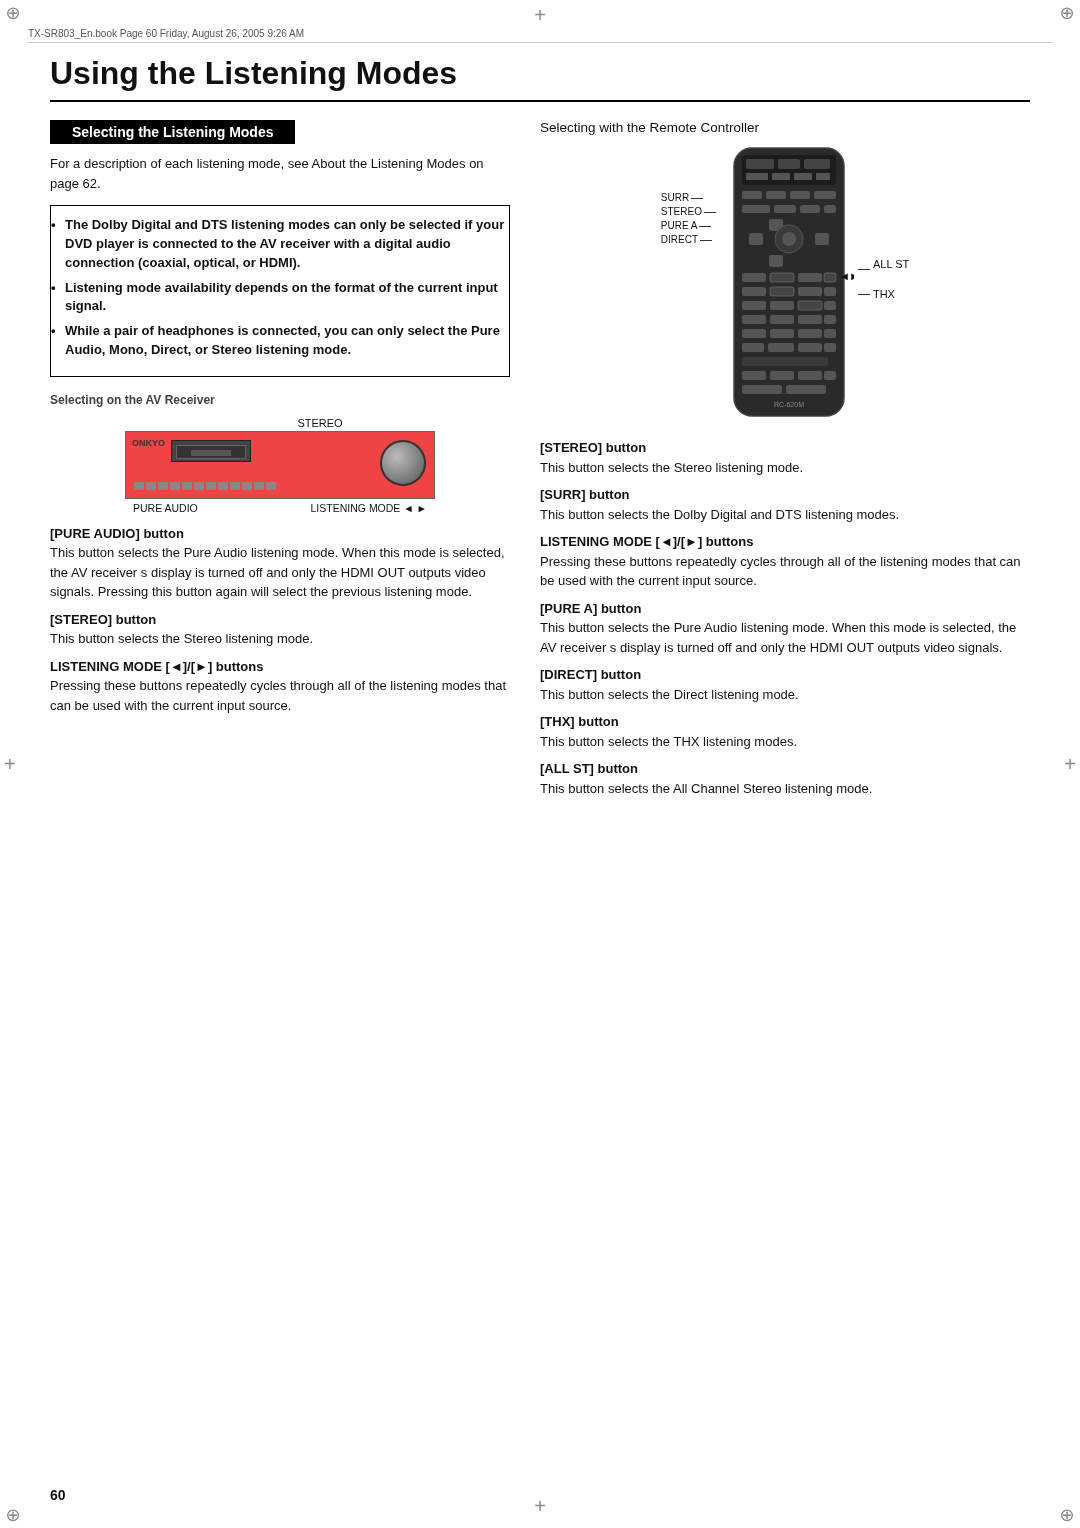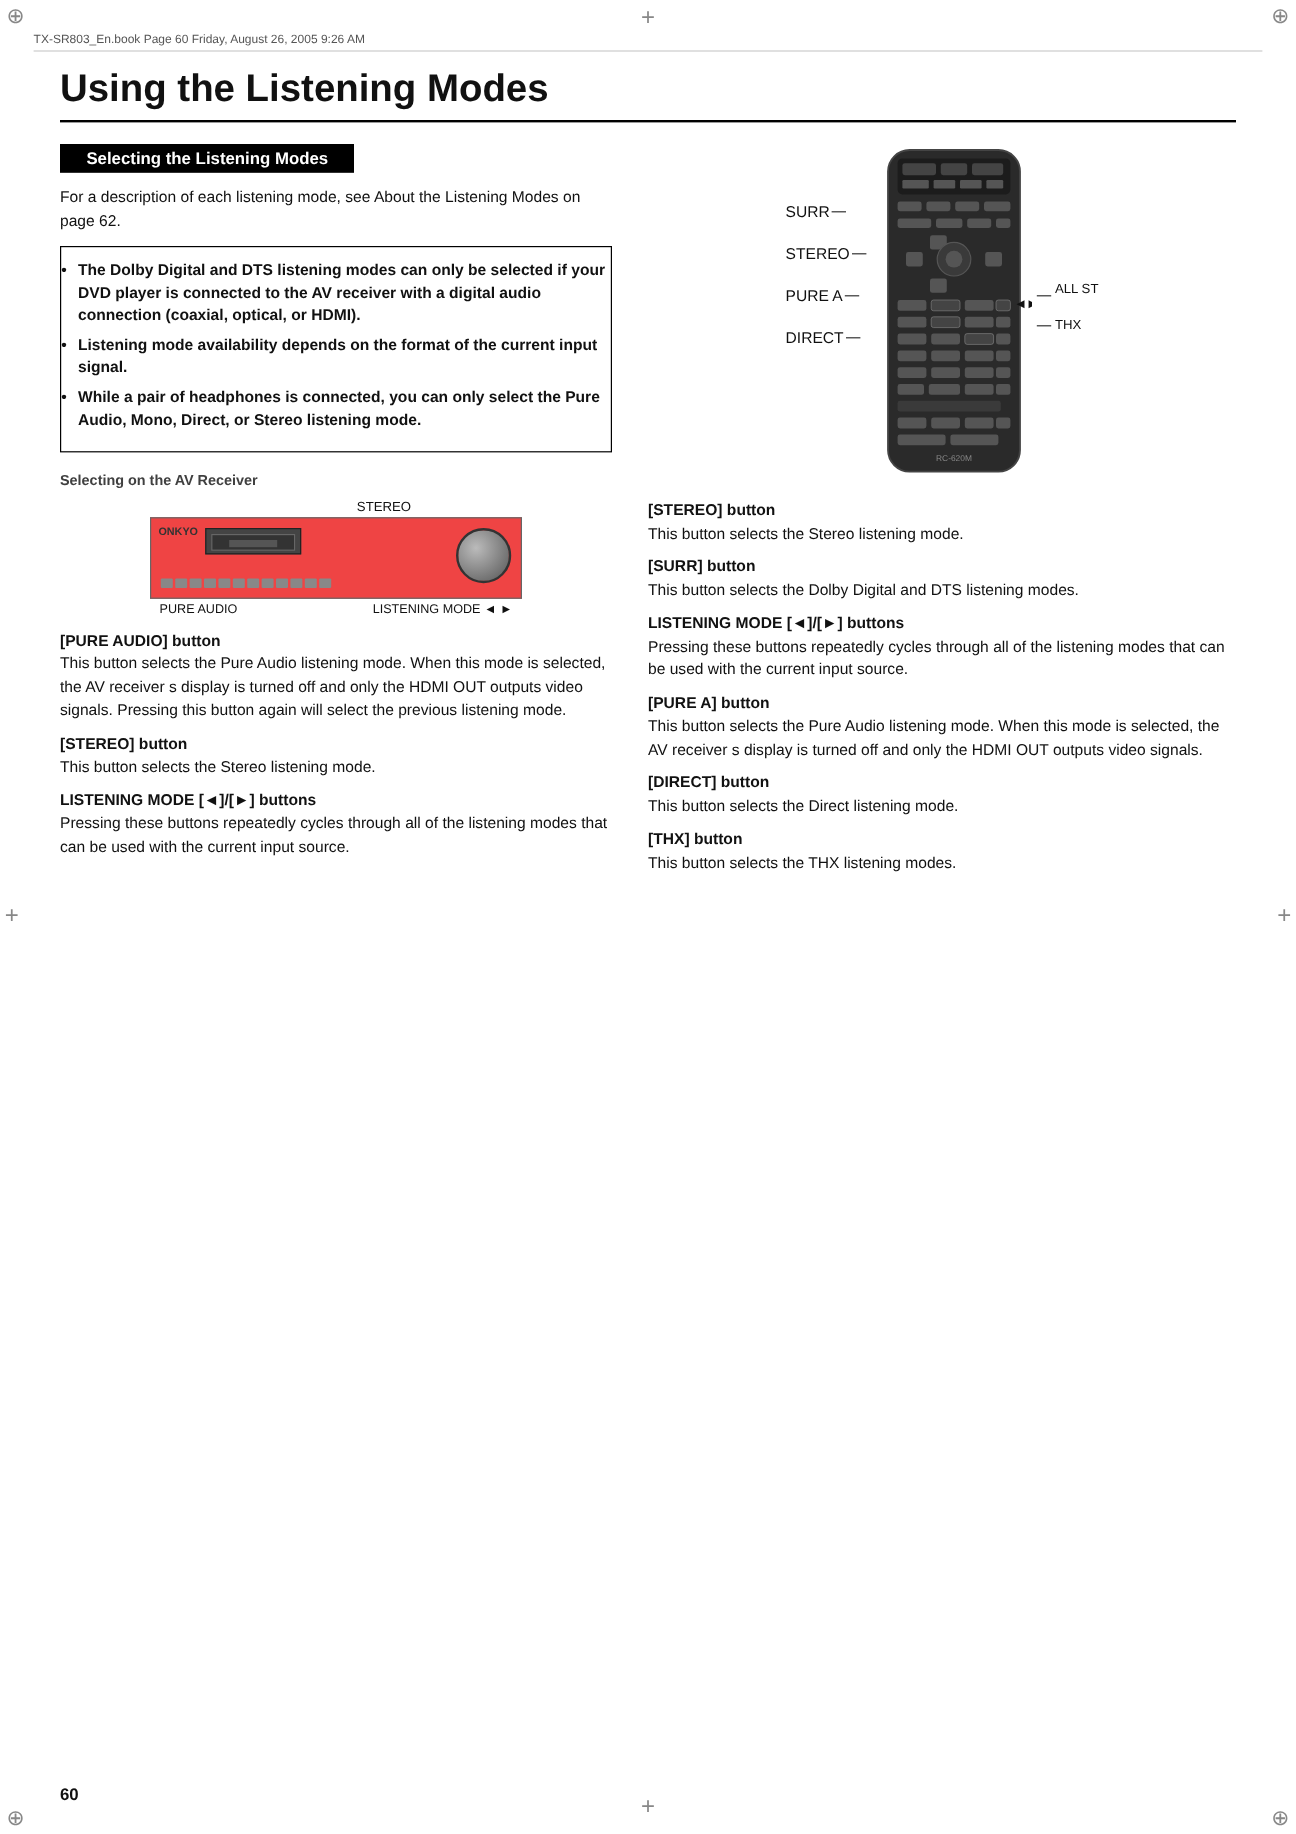--- a/index.html
+++ b/index.html
@@ -254,27 +254,27 @@
     .remote-wrapper {
       display: flex;
       align-items: flex-start;
       gap: 0;
       margin-bottom: 12px;
       justify-content: center;
       position: relative;
     }
 
     .remote-side-labels-left {
-      font-size: 13px;
+      font-size: 10px;
       line-height: 1;
       margin-right: 6px;
       display: flex;
       flex-direction: column;
       padding-top: 50px;
-      gap: 22px;
+      gap: 4px;
       justify-content: space-between;
     }
 
     .label-with-line {
       display: flex;
       align-items: center;
       white-space: nowrap;
     }
 
     .h-line {
@@ -381,20 +381,21 @@
         </div>
         <div class="btn-desc">
           <span class="btn-desc-title">LISTENING MODE [◄]/[►] buttons</span><br>
           <span>Pressing these buttons repeatedly cycles through all of the listening modes that can be used with the current input source.</span>
         </div>
       </div>
     </div>
 
     <div class="right-col">
 
+      <p class="remote-controller-title">Selecting with the Remote Controller</p>
 
       <div class="remote-wrapper">
 
         <div class="remote-side-labels-left">
           <div class="label-with-line">
             <span>SURR</span>
             <span class="h-line"></span>
           </div>
           <div class="label-with-line">
             <span>STEREO</span>
@@ -519,19 +520,23 @@
           <span>This button selects the Pure Audio listening mode. When this mode is selected, the AV receiver s display is turned off and only the HDMI OUT outputs video signals.</span>
         </div>
         <div class="btn-desc">
           <span class="btn-desc-title">[DIRECT] button</span><br>
           <span>This button selects the Direct listening mode.</span>
         </div>
         <div class="btn-desc">
           <span class="btn-desc-title">[THX] button</span><br>
           <span>This button selects the THX listening modes.</span>
         </div>
+        <div class="btn-desc">
+          <span class="btn-desc-title">[ALL ST] button</span><br>
+          <span>This button selects the All Channel Stereo listening mode.</span>
+        </div>
       </div>
 
     </div>
   </div>
 </div>
 
 <div class="page-number">60</div>
 
 </body></html>

